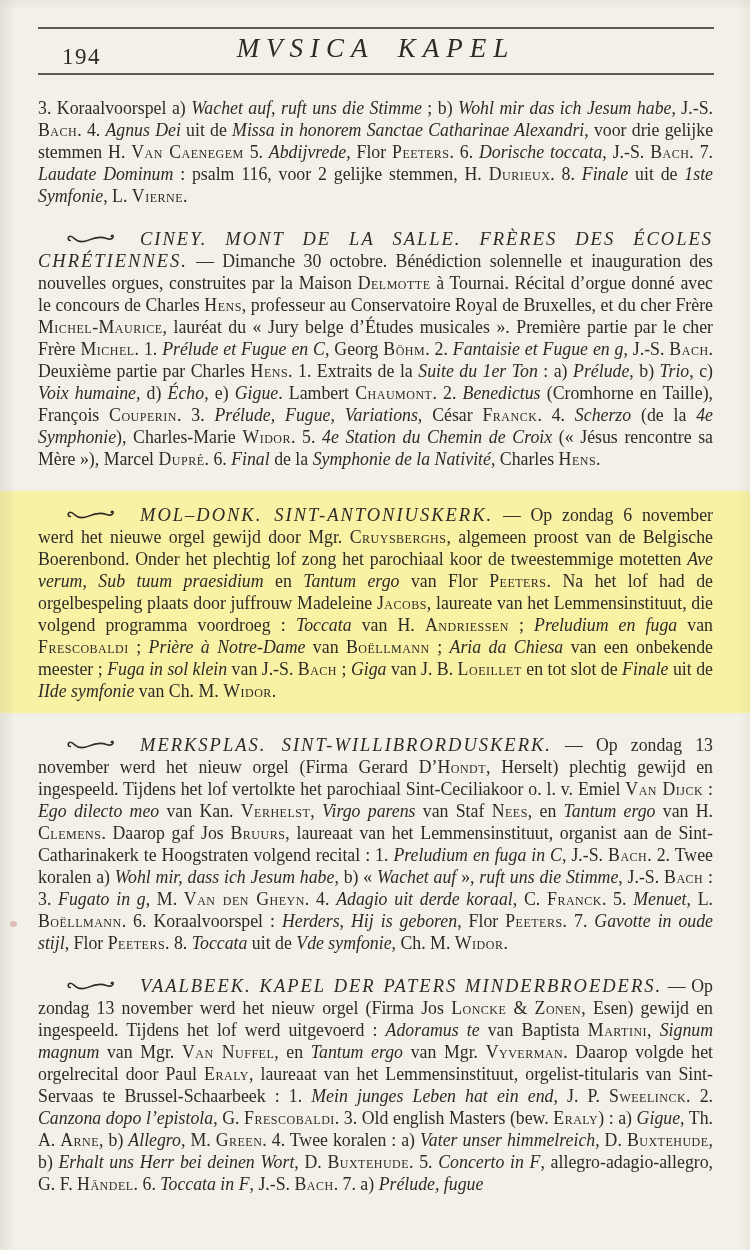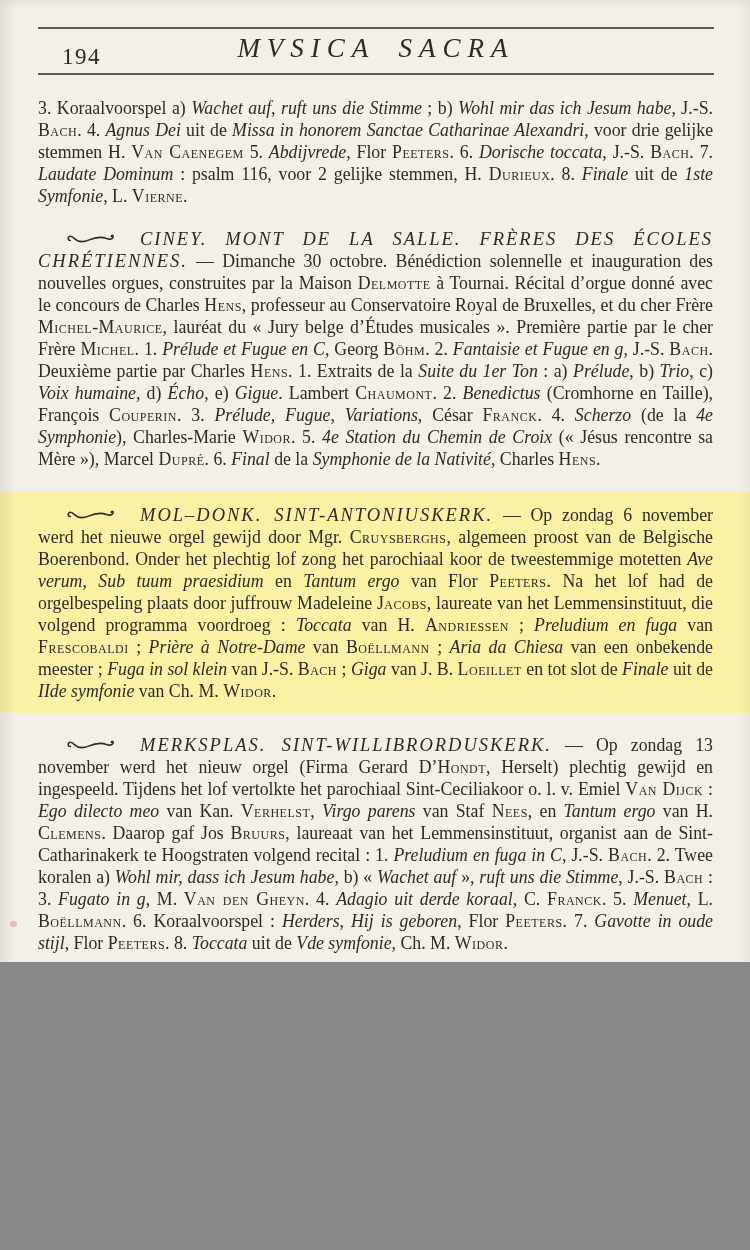--- a/index.html
+++ b/index.html
@@ -1,18 +1,18 @@
 <!DOCTYPE html>
 <html style="--paper: #f2f0e9; --ink: #2d2b26; --rule: #4c4a42; --highlight: #f9f1a4;"><head>
 <meta charset="utf-8">
 <style>
   html,body { margin:0; padding:0; background:#888; }
   .page {
     position:relative;
-    width:750px; height:962px;
+    width:750px; height:1250px;
     margin:0 auto;
     background:var(--paper,#f2f0e9);
     color:var(--ink,#2d2b26);
     font-family:"Liberation Serif","DejaVu Serif",serif;
     overflow:hidden;
   }
   .page::before{
     content:""; position:absolute; inset:0; pointer-events:none;
     background:
       linear-gradient(90deg, rgba(150,140,118,.16), rgba(150,140,118,0) 16px),
@@ -59,21 +59,21 @@
   }
 </style>
 </head>
 <body>
 
 <div class="page">
   <div class="header">
     <div class="rule"></div>
     <div class="header-row">
       <span class="page-number">194</span>
-      <span class="page-title">MVSICA SACRA</span>
+      <span class="page-title">MVSICA KAPEL</span>
     </div>
     <div class="rule"></div>
   </div>
   <div class="body">
       <div class="para"><span class="seg-n">3. Koraalvoorspel a) </span><span class="seg-i">Wachet auf, ruft uns die Stimme</span><span class="seg-n"> ; b) </span><span class="seg-i">Wohl mir das ich Jesum habe</span><span class="seg-n">, J.-S. </span><span class="seg-sc">Bach</span><span class="seg-n">. 4. </span><span class="seg-i">Agnus Dei</span><span class="seg-n"> uit de </span><span class="seg-i">Missa in honorem Sanctae Catharinae Alexandri</span><span class="seg-n">, voor drie gelijke stemmen H. </span><span class="seg-sc">Van Caenegem</span><span class="seg-n"> 5. </span><span class="seg-i">Abdijvrede</span><span class="seg-n">, Flor </span><span class="seg-sc">Peeters</span><span class="seg-n">. 6. </span><span class="seg-i">Dorische toccata</span><span class="seg-n">, J.-S. </span><span class="seg-sc">Bach</span><span class="seg-n">. 7. </span><span class="seg-i">Laudate Dominum</span><span class="seg-n"> : psalm 116, voor 2 gelijke stemmen, H. </span><span class="seg-sc">Durieux</span><span class="seg-n">. 8. </span><span class="seg-i">Finale</span><span class="seg-n"> uit de </span><span class="seg-i">1ste Symfonie</span><span class="seg-n">, L. </span><span class="seg-sc">Vierne</span><span class="seg-n">.</span></div>
       <div class="para section"><svg class="ornament" viewBox="0 0 60 16" aria-hidden="true">
           <path d="M4.5 10.5 C1.5 10.5 1 6.5 3.5 5.5 C6 4.5 8 6.5 10 8.5 C14 12.2 20 13 27 10 C35 6.6 43 5.8 49 8 C52.5 9.3 55.5 9.2 57 6.5 C58.2 4.3 55.6 3.2 55 5.2" fill="none" stroke="currentColor" stroke-width="2" stroke-linecap="round" stroke-linejoin="round"></path>
         </svg><span class="seg-title">CINEY. MONT DE LA SALLE. FRÈRES DES ÉCOLES CHRÉTIENNES.</span><span class="seg-n"> — Dimanche 30 octobre. Bénédiction solennelle et inauguration des nouvelles orgues, construites par la Maison </span><span class="seg-sc">Delmotte</span><span class="seg-n"> à Tournai. Récital d’orgue donné avec le concours de Charles </span><span class="seg-sc">Hens</span><span class="seg-n">, professeur au Conservatoire Royal de Bruxelles, et du cher Frère </span><span class="seg-sc">Michel-Maurice</span><span class="seg-n">, lauréat du « Jury belge d’Études musicales ». Première partie par le cher Frère </span><span class="seg-sc">Michel</span><span class="seg-n">. 1. </span><span class="seg-i">Prélude et Fugue en C</span><span class="seg-n">, Georg </span><span class="seg-sc">Böhm</span><span class="seg-n">. 2. </span><span class="seg-i">Fantaisie et Fugue en g</span><span class="seg-n">, J.-S. </span><span class="seg-sc">Bach</span><span class="seg-n">. Deuxième partie par Charles </span><span class="seg-sc">Hens</span><span class="seg-n">. 1. Extraits de la </span><span class="seg-i">Suite du 1er Ton</span><span class="seg-n"> : a) </span><span class="seg-i">Prélude</span><span class="seg-n">, b) </span><span class="seg-i">Trio</span><span class="seg-n">, c) </span><span class="seg-i">Voix humaine</span><span class="seg-n">, d) </span><span class="seg-i">Écho</span><span class="seg-n">, e) </span><span class="seg-i">Gigue</span><span class="seg-n">. Lambert </span><span class="seg-sc">Chaumont</span><span class="seg-n">. 2. </span><span class="seg-i">Benedictus</span><span class="seg-n"> (Cromhorne en Taille), François </span><span class="seg-sc">Couperin</span><span class="seg-n">. 3. </span><span class="seg-i">Prélude, Fugue, Variations</span><span class="seg-n">, César </span><span class="seg-sc">Franck</span><span class="seg-n">. 4. </span><span class="seg-i">Scherzo</span><span class="seg-n"> (de la </span><span class="seg-i">4e Symphonie</span><span class="seg-n">), Charles-Marie </span><span class="seg-sc">Widor</span><span class="seg-n">. 5. </span><span class="seg-i">4e Station du Chemin de Croix</span><span class="seg-n"> (« Jésus rencontre sa Mère »), Marcel </span><span class="seg-sc">Dupré</span><span class="seg-n">. 6. </span><span class="seg-i">Final</span><span class="seg-n"> de la </span><span class="seg-i">Symphonie de la Nativité</span><span class="seg-n">, Charles </span><span class="seg-sc">Hens</span><span class="seg-n">.</span></div>
       <div class="para section highlighted"><svg class="ornament" viewBox="0 0 60 16" aria-hidden="true">
           <path d="M4.5 10.5 C1.5 10.5 1 6.5 3.5 5.5 C6 4.5 8 6.5 10 8.5 C14 12.2 20 13 27 10 C35 6.6 43 5.8 49 8 C52.5 9.3 55.5 9.2 57 6.5 C58.2 4.3 55.6 3.2 55 5.2" fill="none" stroke="currentColor" stroke-width="2" stroke-linecap="round" stroke-linejoin="round"></path>

